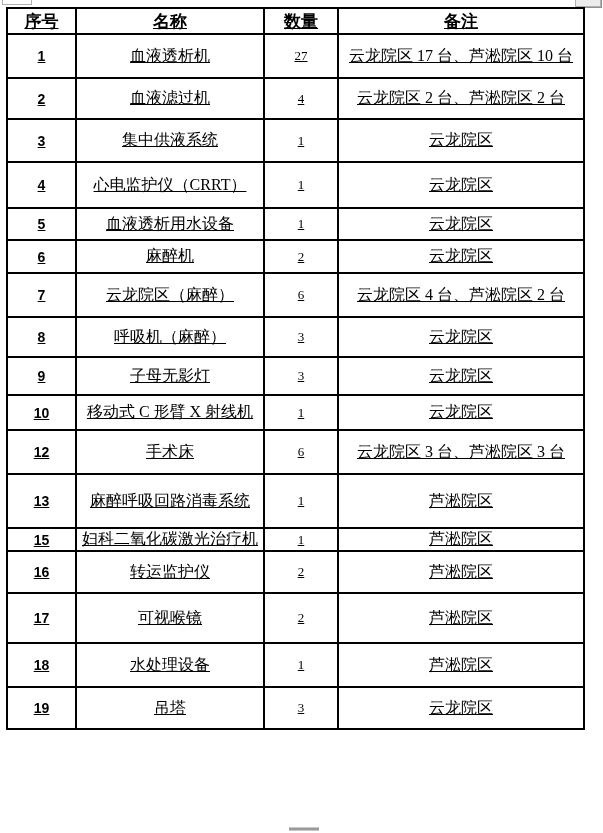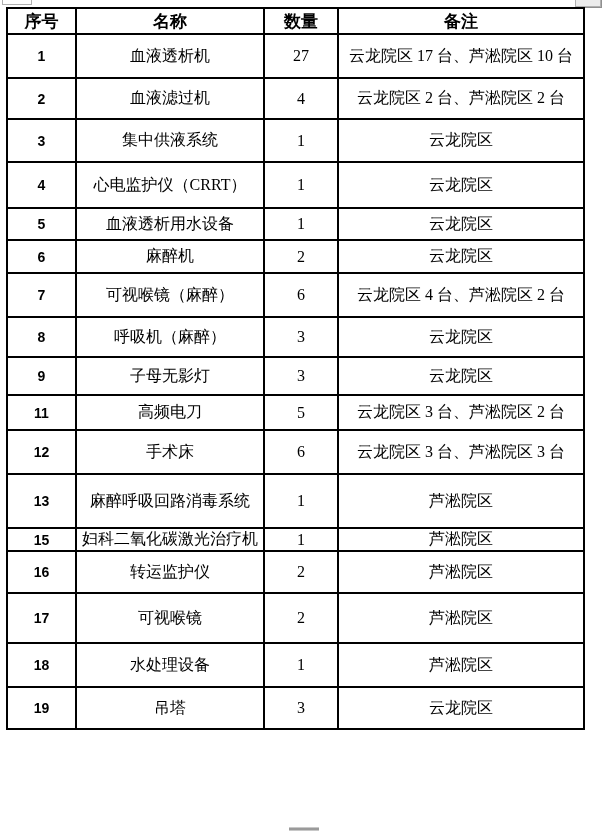--- a/index.html
+++ b/index.html
@@ -19,20 +19,21 @@
   }
   .page { position: relative; width: 603px; height: 833px; }
 
   
   table.equip-table {
     position: absolute;
     left: 6px; top: 7px;
     width: 577px;
     border-collapse: collapse;
     table-layout: fixed;
+    text-decoration: underline;
   }
   .equip-table th, .equip-table td {
     border: 2px solid var(--table-border);
     text-align: center;
     vertical-align: middle;
     padding: 0;
     overflow: hidden;
     white-space: nowrap;
   }
   .equip-table col.c-index  { width: 69px; }
@@ -45,21 +46,21 @@
     font-size: 17px;
     font-weight: bold;
     font-family: "Liberation Serif", "DejaVu Serif", serif;
   }
   .equip-table tbody td { font-size: 16px; }
   .equip-table tbody td:nth-child(1) {
     font-family: "Liberation Sans", "DejaVu Sans", sans-serif;
     font-weight: bold;
     font-size: 14px;
   }
-  .equip-table tbody td:nth-child(3) { font-size: 16px; }
+  .equip-table tbody td:nth-child(3) { font-size: 13px; }
 
   
   tbody tr:nth-child(1)  td { height: 44px; }
   tbody tr:nth-child(2)  td { height: 41px; }
   tbody tr:nth-child(3)  td { height: 43px; }
   tbody tr:nth-child(4)  td { height: 46px; }
   tbody tr:nth-child(5)  td { height: 32px; }
   tbody tr:nth-child(6)  td { height: 33px; }
   tbody tr:nth-child(7)  td { height: 44px; }
   tbody tr:nth-child(8)  td { height: 40px; }
@@ -155,41 +156,41 @@
           <td>云龙院区</td>
         </tr>
         <tr>
           <td>6</td>
           <td>麻醉机</td>
           <td>2</td>
           <td>云龙院区</td>
         </tr>
         <tr>
           <td>7</td>
-          <td>可视喉镜（麻醉）</td>
+          <td>云龙院区（麻醉）</td>
           <td>6</td>
           <td>云龙院区 4 台、芦淞院区 2 台</td>
         </tr>
         <tr>
           <td>8</td>
           <td>呼吸机（麻醉）</td>
           <td>3</td>
           <td>云龙院区</td>
         </tr>
         <tr>
           <td>9</td>
           <td>子母无影灯</td>
           <td>3</td>
           <td>云龙院区</td>
         </tr>
         <tr>
-          <td>11</td>
-          <td>高频电刀</td>
-          <td>5</td>
-          <td>云龙院区 3 台、芦淞院区 2 台</td>
+          <td>10</td>
+          <td>移动式 C 形臂 X 射线机</td>
+          <td>1</td>
+          <td>云龙院区</td>
         </tr>
         <tr>
           <td>12</td>
           <td>手术床</td>
           <td>6</td>
           <td>云龙院区 3 台、芦淞院区 3 台</td>
         </tr>
         <tr>
           <td>13</td>
           <td>麻醉呼吸回路消毒系统</td>

